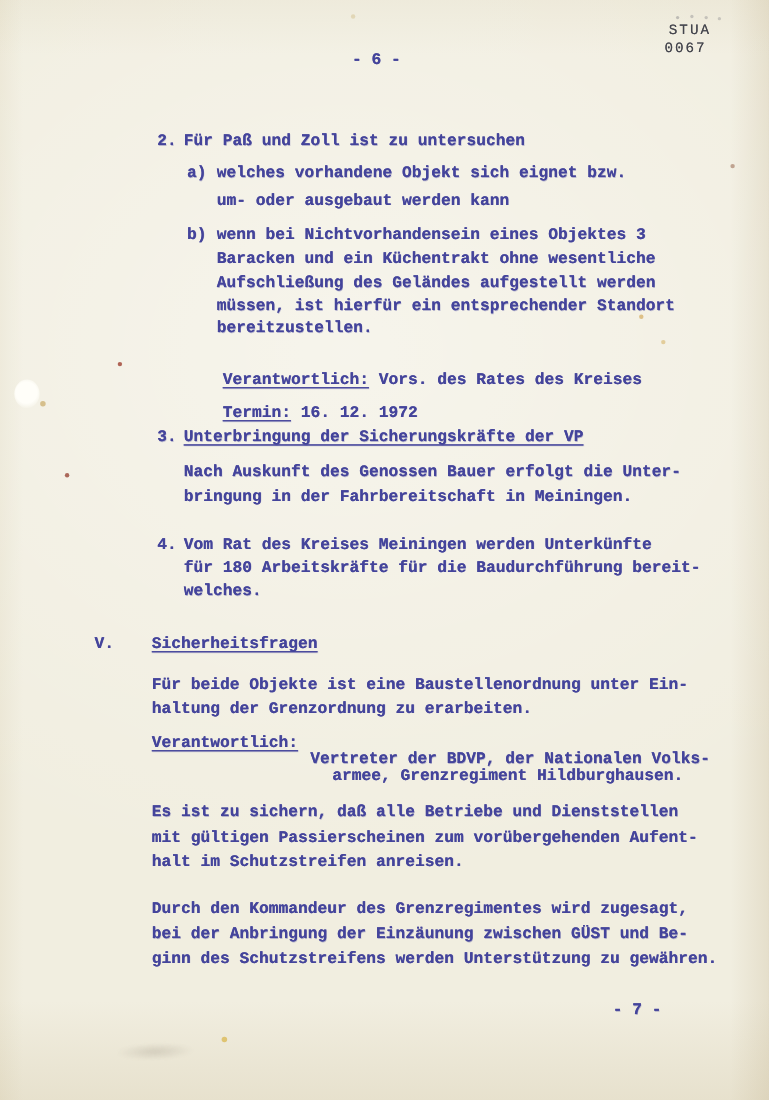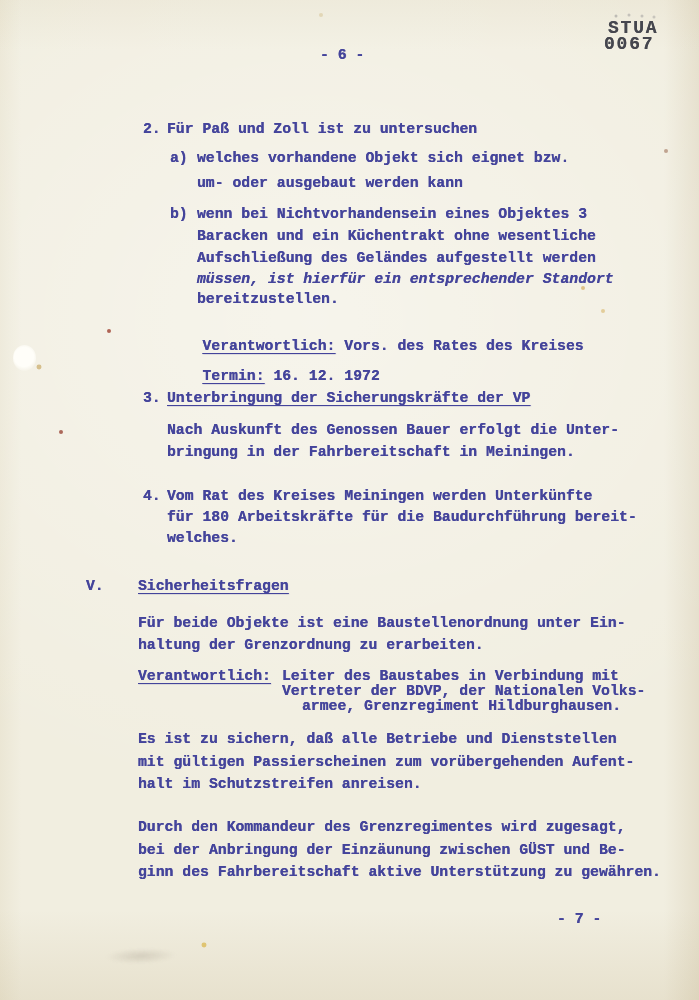--- a/index.html
+++ b/index.html
@@ -29,21 +29,21 @@
     line-height:18px;
   }
   .u{
     text-decoration:underline;
     text-underline-offset:2.5px;
     text-decoration-thickness:1.4px;
   }
   .stamp{
     position:absolute;left:604px;top:20px;
     font-family:"Liberation Mono","DejaVu Sans Mono",monospace;
-    font-size:18px;font-weight:bold;
+    font-size:13px;font-weight:normal;
     color:var(--stamp);
     letter-spacing:1.8px;
     line-height:16px;
     text-shadow:0 0 0.5px rgba(60,61,70,0.8);
   }
   .stamp .s1{padding-left:4px;}
   .hole{
     position:absolute;left:13px;top:345px;width:23px;height:26px;border-radius:50%;
     background:radial-gradient(circle at 48% 46%, #fffef9 52%, rgba(255,254,247,0) 80%);
   }
@@ -91,21 +91,21 @@
   <div class="ln" style="left:167px;top:120px;">Für Paß und Zoll ist zu untersuchen</div>
 
   <div class="ln" style="left:170px;top:149px;">a)</div>
   <div class="ln" style="left:197px;top:149px;">welches vorhandene Objekt sich eignet bzw.</div>
   <div class="ln" style="left:197px;top:174px;">um- oder ausgebaut werden kann</div>
 
   <div class="ln" style="left:170px;top:205px;">b)</div>
   <div class="ln" style="left:197px;top:205px;">wenn bei Nichtvorhandensein eines Objektes 3</div>
   <div class="ln" style="left:197px;top:227px;">Baracken und ein Küchentrakt ohne wesentliche</div>
   <div class="ln" style="left:197px;top:249px;">Aufschließung des Geländes aufgestellt werden</div>
-  <div class="ln" style="left:197px;top:270px;font-style:italic;">müssen, ist hierfür ein entsprechender Standort</div>
+  <div class="ln" style="left:197px;top:270px;">müssen, ist hierfür ein entsprechender Standort</div>
   <div class="ln" style="left:197px;top:290px;">bereitzustellen.</div>
 
   <div class="ln" style="left:167px;top:319px;">
     <span class="u">Verantwortlich:</span><span> Vors. des Rates des Kreises</span>
   </div>
   <div class="ln" style="left:167px;top:349px;">
     <span class="u">Termin:</span><span> 16. 12. 1972</span>
   </div>
 
   <div class="ln" style="left:143px;top:389px;">3.</div>
@@ -118,27 +118,26 @@
   <div class="ln" style="left:167px;top:508px;">für 180 Arbeitskräfte für die Baudurchführung bereit-</div>
   <div class="ln" style="left:167px;top:529px;">welches.</div>
 
   <div class="ln" style="left:86px;top:577px;">V.</div>
   <div class="ln u" style="left:138px;top:577px;text-align:center;">Sicherheitsfragen</div>
 
   <div class="ln" style="left:138px;top:614px;">Für beide Objekte ist eine Baustellenordnung unter Ein-</div>
   <div class="ln" style="left:138px;top:636px;">haltung der Grenzordnung zu erarbeiten.</div>
 
   <div class="ln u" style="left:138px;top:667px;">Verantwortlich:</div>
-  <div class="ln" style="left:282px;top:667px;">Leiter des Baustabes in Verbindung mit</div>
   <div class="ln" style="left:282px;top:682px;">Vertreter der BDVP, der Nationalen Volks-</div>
   <div class="ln" style="left:282px;top:697px;margin-left:20px;">armee, Grenzregiment Hildburghausen.</div>
 
   <div class="ln" style="left:138px;top:730px;">Es ist zu sichern, daß alle Betriebe und Dienststellen</div>
   <div class="ln" style="left:138px;top:753px;text-align:center;">mit gültigen Passierscheinen zum vorübergehenden Aufent-</div>
   <div class="ln" style="left:138px;top:775px;">halt im Schutzstreifen anreisen.</div>
 
   <div class="ln" style="left:138px;top:818px;">Durch den Kommandeur des Grenzregimentes wird zugesagt,</div>
   <div class="ln" style="left:138px;top:841px;">bei der Anbringung der Einzäunung zwischen GÜST und Be-</div>
-  <div class="ln" style="left:138px;top:863px;">ginn des Fahrbereitschaft aktive Unterstützung zu gewähren.</div>
+  <div class="ln" style="left:138px;top:863px;">ginn des Schutzstreifens werden Unterstützung zu gewähren.</div>
 
   <div class="ln" style="left:557px;top:910px;">- 7 -</div>
 
 </div>
 
 </body></html>

